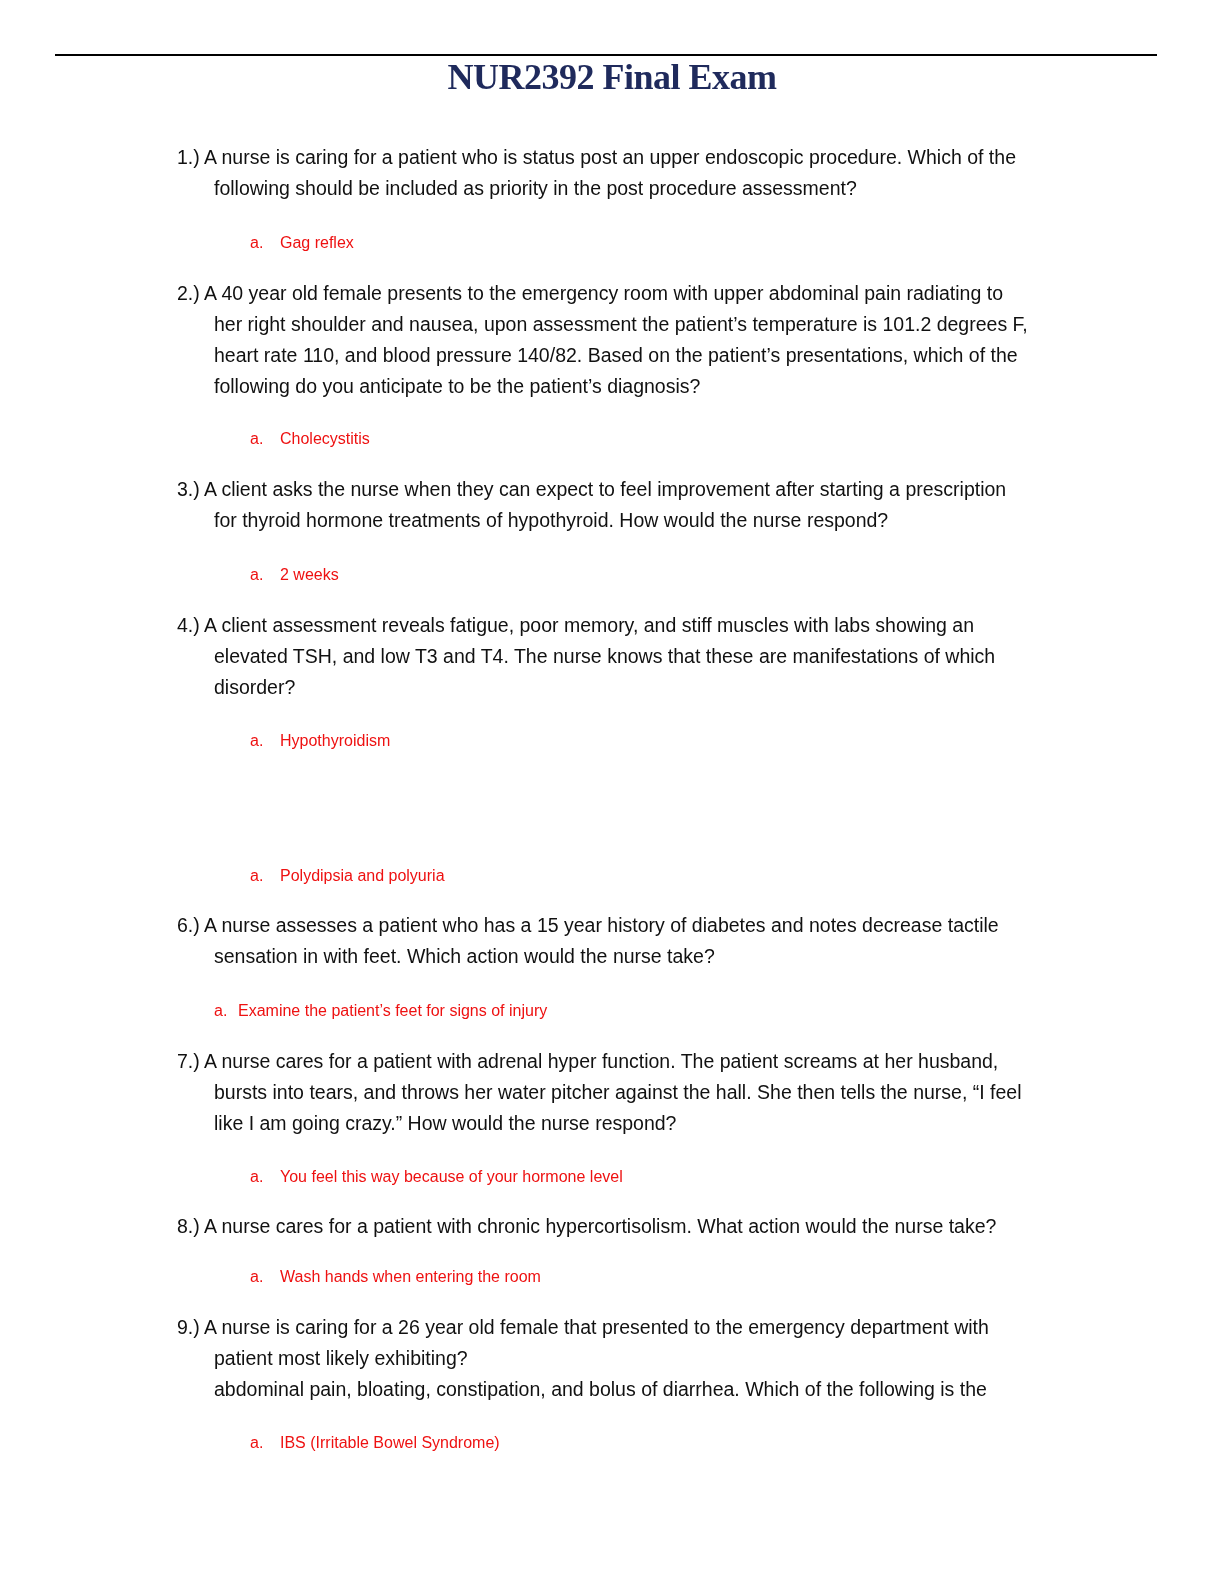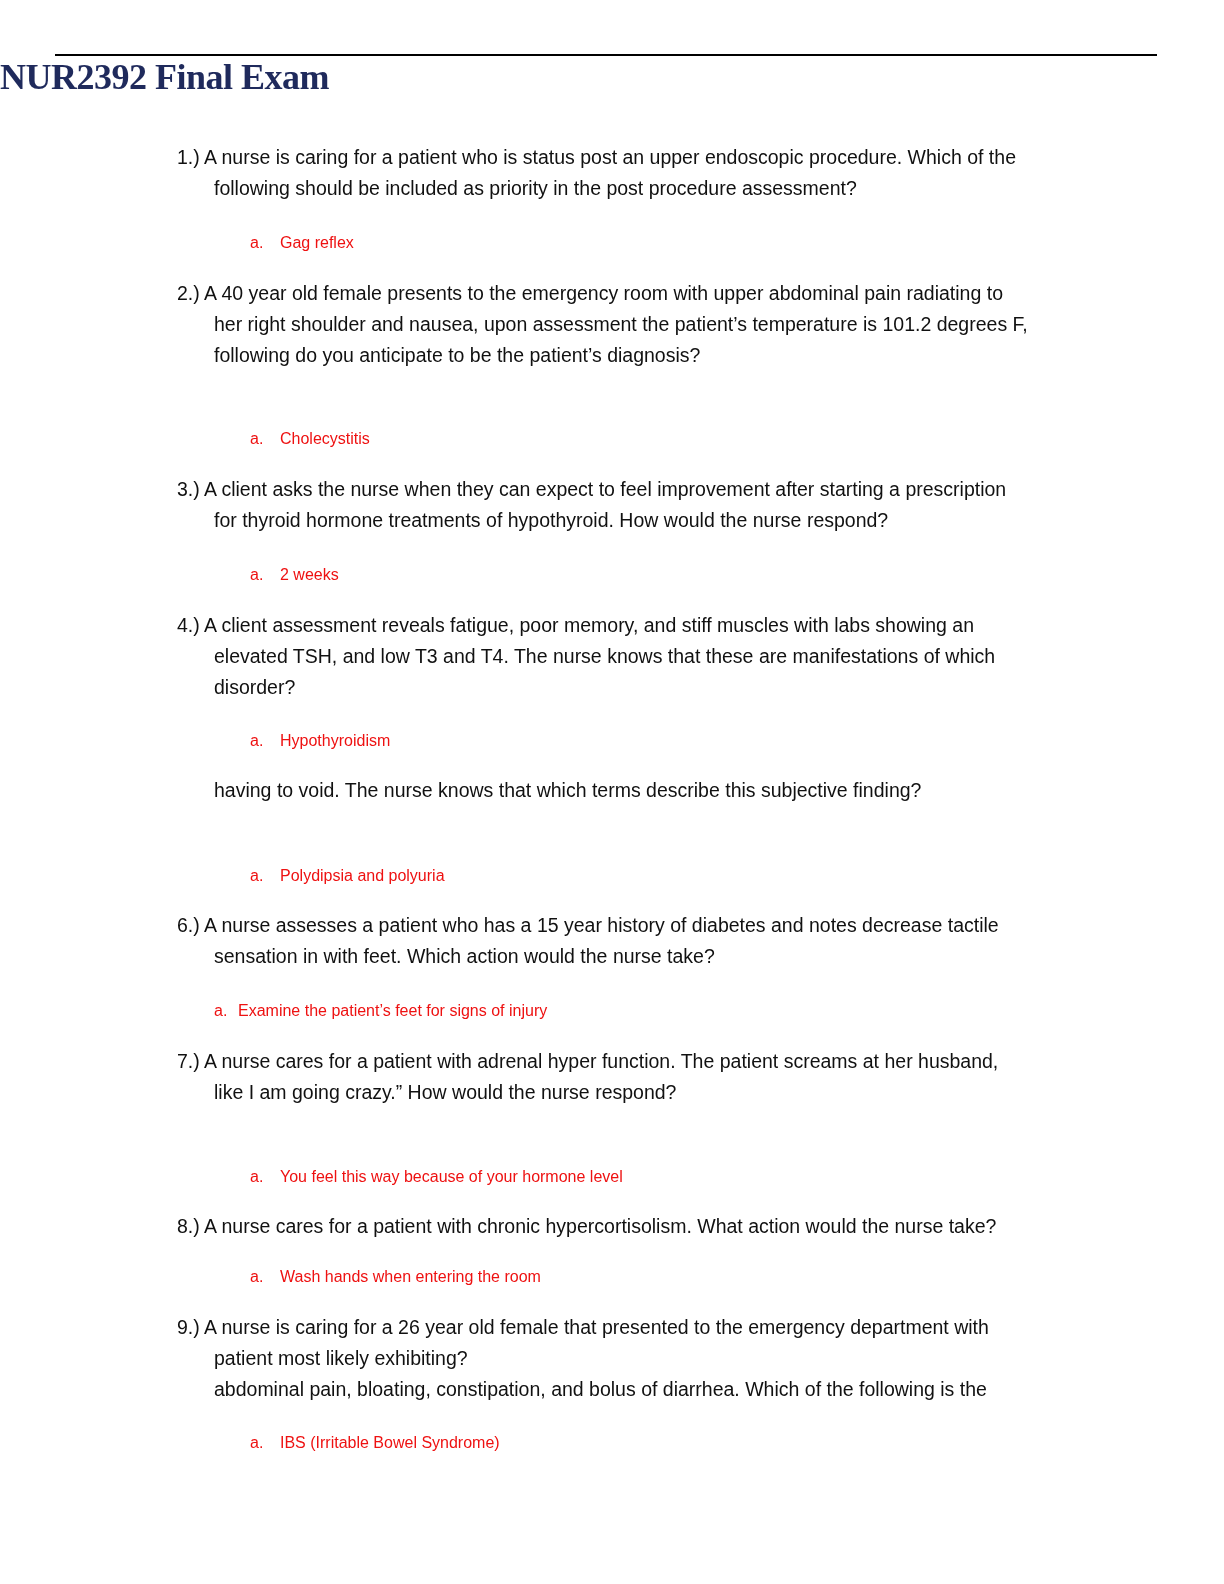--- a/index.html
+++ b/index.html
@@ -1,18 +1,18 @@
 <!DOCTYPE html>
 <html><head>
   <meta charset="utf-8">
   <style>
     html, body { margin: 0; padding: 0; background: #ffffff; }
     body { width: 1224px; height: 1584px; position: relative; overflow: hidden; font-family: "Liberation Sans", sans-serif; }
     .rule { position: absolute; left: 55px; width: 1102px; top: 54px; height: 2px; background: #000000; }
-    .title { position: absolute; left: 0; width: 1224px; top: 54px; text-align: left; font-family: "Liberation Serif", serif; font-weight: bold; font-size: 36px; color: #1f2a5c; line-height: 46px; letter-spacing: -0.5px; }
+    .title { position: absolute; left: 0; width: 1224px; top: 54px; text-align: center; font-family: "Liberation Serif", serif; font-weight: bold; font-size: 36px; color: #1f2a5c; line-height: 46px; letter-spacing: -0.5px; }
     .q { position: absolute; left: 177px; width: 900px; font-size: 19.5px; line-height: 31px; color: #111111; }
     .q .line { display: block; white-space: nowrap; }
     .q .cont { padding-left: 37px; }
     .ans { position: absolute; font-size: 16px; line-height: 28px; color: #ee1111; white-space: nowrap; }
     .ans .letter { display: inline-block; width: 30px; }
   </style>
 </head>
 <body>
 
 <div class="rule"></div>
@@ -22,20 +22,21 @@
   <span class="line">1.) A nurse is caring for a patient who is status post an upper endoscopic procedure. Which of the</span>
   <span class="line cont">following should be included as priority in the post procedure assessment?</span>
 </div>
 <div class="ans" style="left:250px; top:229px">
   <span class="letter">a.</span><span>Gag reflex</span>
 </div>
 
 <div class="q" style="top:278px">
   <span class="line">2.) A 40 year old female presents to the emergency room with upper abdominal pain radiating to</span>
   <span class="line cont">her right shoulder and nausea, upon assessment the patient’s temperature is 101.2 degrees F,</span>
+  <span class="line cont">heart rate 110, and blood pressure 140/82. Based on the patient’s presentations, which of the</span>
   <span class="line cont">following do you anticipate to be the patient’s diagnosis?</span>
 </div>
 <div class="ans" style="left:250px; top:425px">
   <span class="letter">a.</span><span>Cholecystitis</span>
 </div>
 
 <div class="q" style="top:474px">
   <span class="line">3.) A client asks the nurse when they can expect to feel improvement after starting a prescription</span>
   <span class="line cont">for thyroid hormone treatments of hypothyroid. How would the nurse respond?</span>
 </div>
@@ -46,36 +47,36 @@
 <div class="q" style="top:610px">
   <span class="line">4.) A client assessment reveals fatigue, poor memory, and stiff muscles with labs showing an</span>
   <span class="line cont">elevated TSH, and low T3 and T4. The nurse knows that these are manifestations of which</span>
   <span class="line cont">disorder?</span>
 </div>
 <div class="ans" style="left:250px; top:727px">
   <span class="letter">a.</span><span>Hypothyroidism</span>
 </div>
 
 <div class="q" style="top:775px">
-  <span class="line cont">having to void. The nurse knows that which terms describe this subjective finding?</span>
 </div>
 <div class="ans" style="left:250px; top:862px">
   <span class="letter">a.</span><span>Polydipsia and polyuria</span>
 </div>
 
 <div class="q" style="top:910px">
   <span class="line">6.) A nurse assesses a patient who has a 15 year history of diabetes and notes decrease tactile</span>
   <span class="line cont">sensation in with feet. Which action would the nurse take?</span>
 </div>
 <div class="ans" style="left:214px; top:997px">
   <span class="letter" style="width:24px">a.</span><span>Examine the patient’s feet for signs of injury</span>
 </div>
 
 <div class="q" style="top:1046px">
   <span class="line">7.) A nurse cares for a patient with adrenal hyper function. The patient screams at her husband,</span>
+  <span class="line cont">bursts into tears, and throws her water pitcher against the hall. She then tells the nurse, “I feel</span>
   <span class="line cont">like I am going crazy.” How would the nurse respond?</span>
 </div>
 <div class="ans" style="left:250px; top:1163px">
   <span class="letter">a.</span><span>You feel this way because of your hormone level</span>
 </div>
 
 <div class="q" style="top:1211px">
   <span class="line">8.) A nurse cares for a patient with chronic hypercortisolism. What action would the nurse take?</span>
 </div>
 <div class="ans" style="left:250px; top:1263px">

